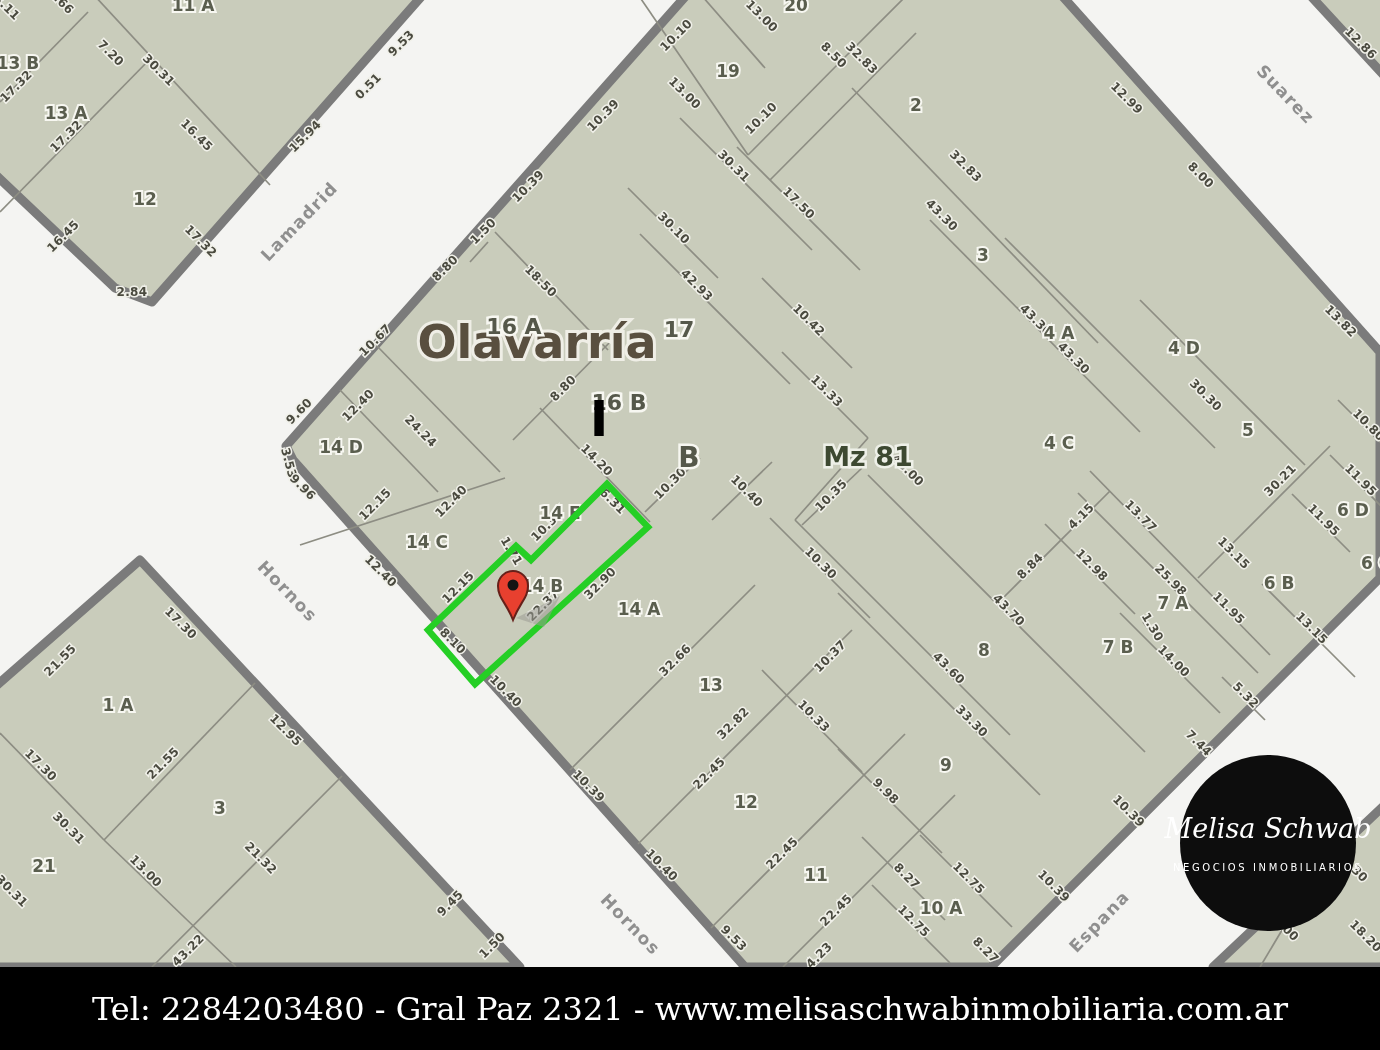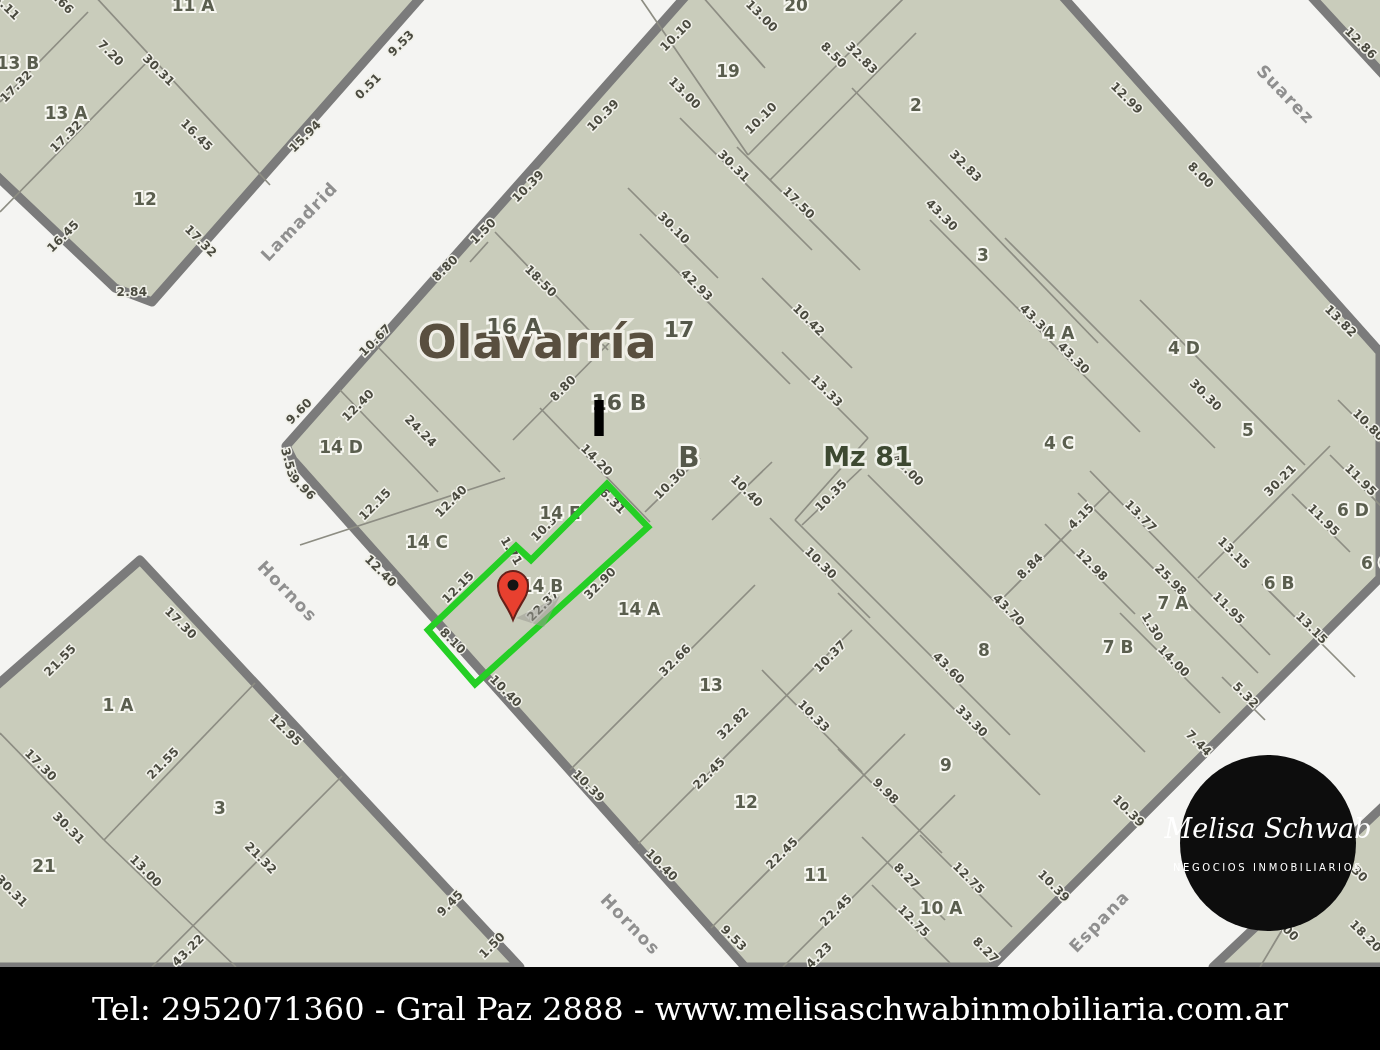--- a/index.html
+++ b/index.html
@@ -253,15 +253,15 @@
   <path d="M0,0 C-7,-18 -15,-22 -15,-34 A15,15 0 1 1 15,-34 C15,-22 7,-18 0,0 Z" fill="#e8402f" stroke="#66201a" stroke-width="2"></path>
   <circle cx="0" cy="-35" r="5.5" fill="#141414"></circle>
       </g>
       <g>
   <circle cx="1268" cy="843" r="88" fill="#0d0d0d"></circle>
   <text class="logo1" x="1268" y="838" text-anchor="middle">Melisa Schwab</text>
   <text class="logo2" x="1268" y="871" text-anchor="middle">NEGOCIOS INMOBILIARIOS</text>
       </g>
     </svg>
   <div id="footer">
-    <span>Tel: 2952071360 - Gral Paz 2888 - www.melisaschwabinmobiliaria.com.ar</span>
+    <span>Tel: 2284203480 - Gral Paz 2321 - www.melisaschwabinmobiliaria.com.ar</span>
   </div>
 </div>
 
 </body></html>

